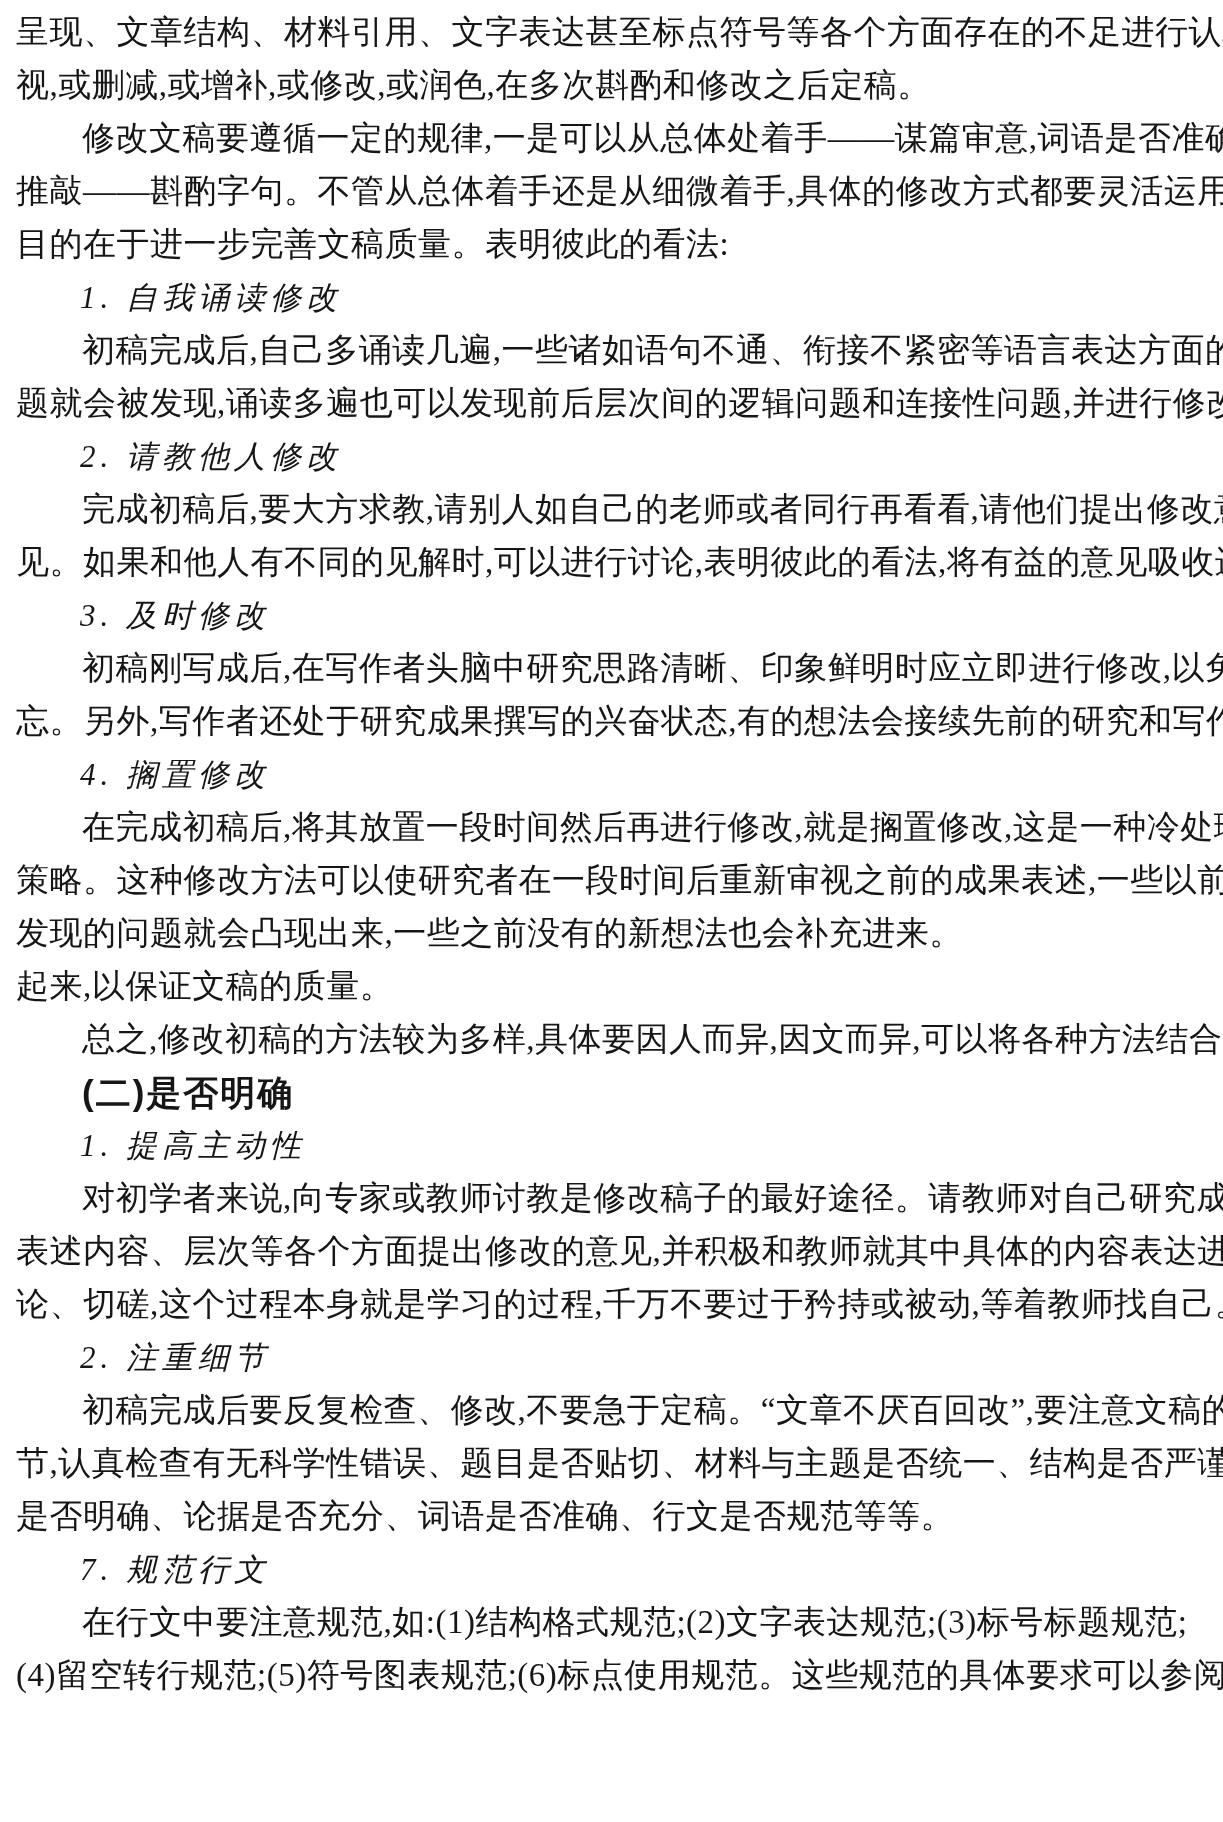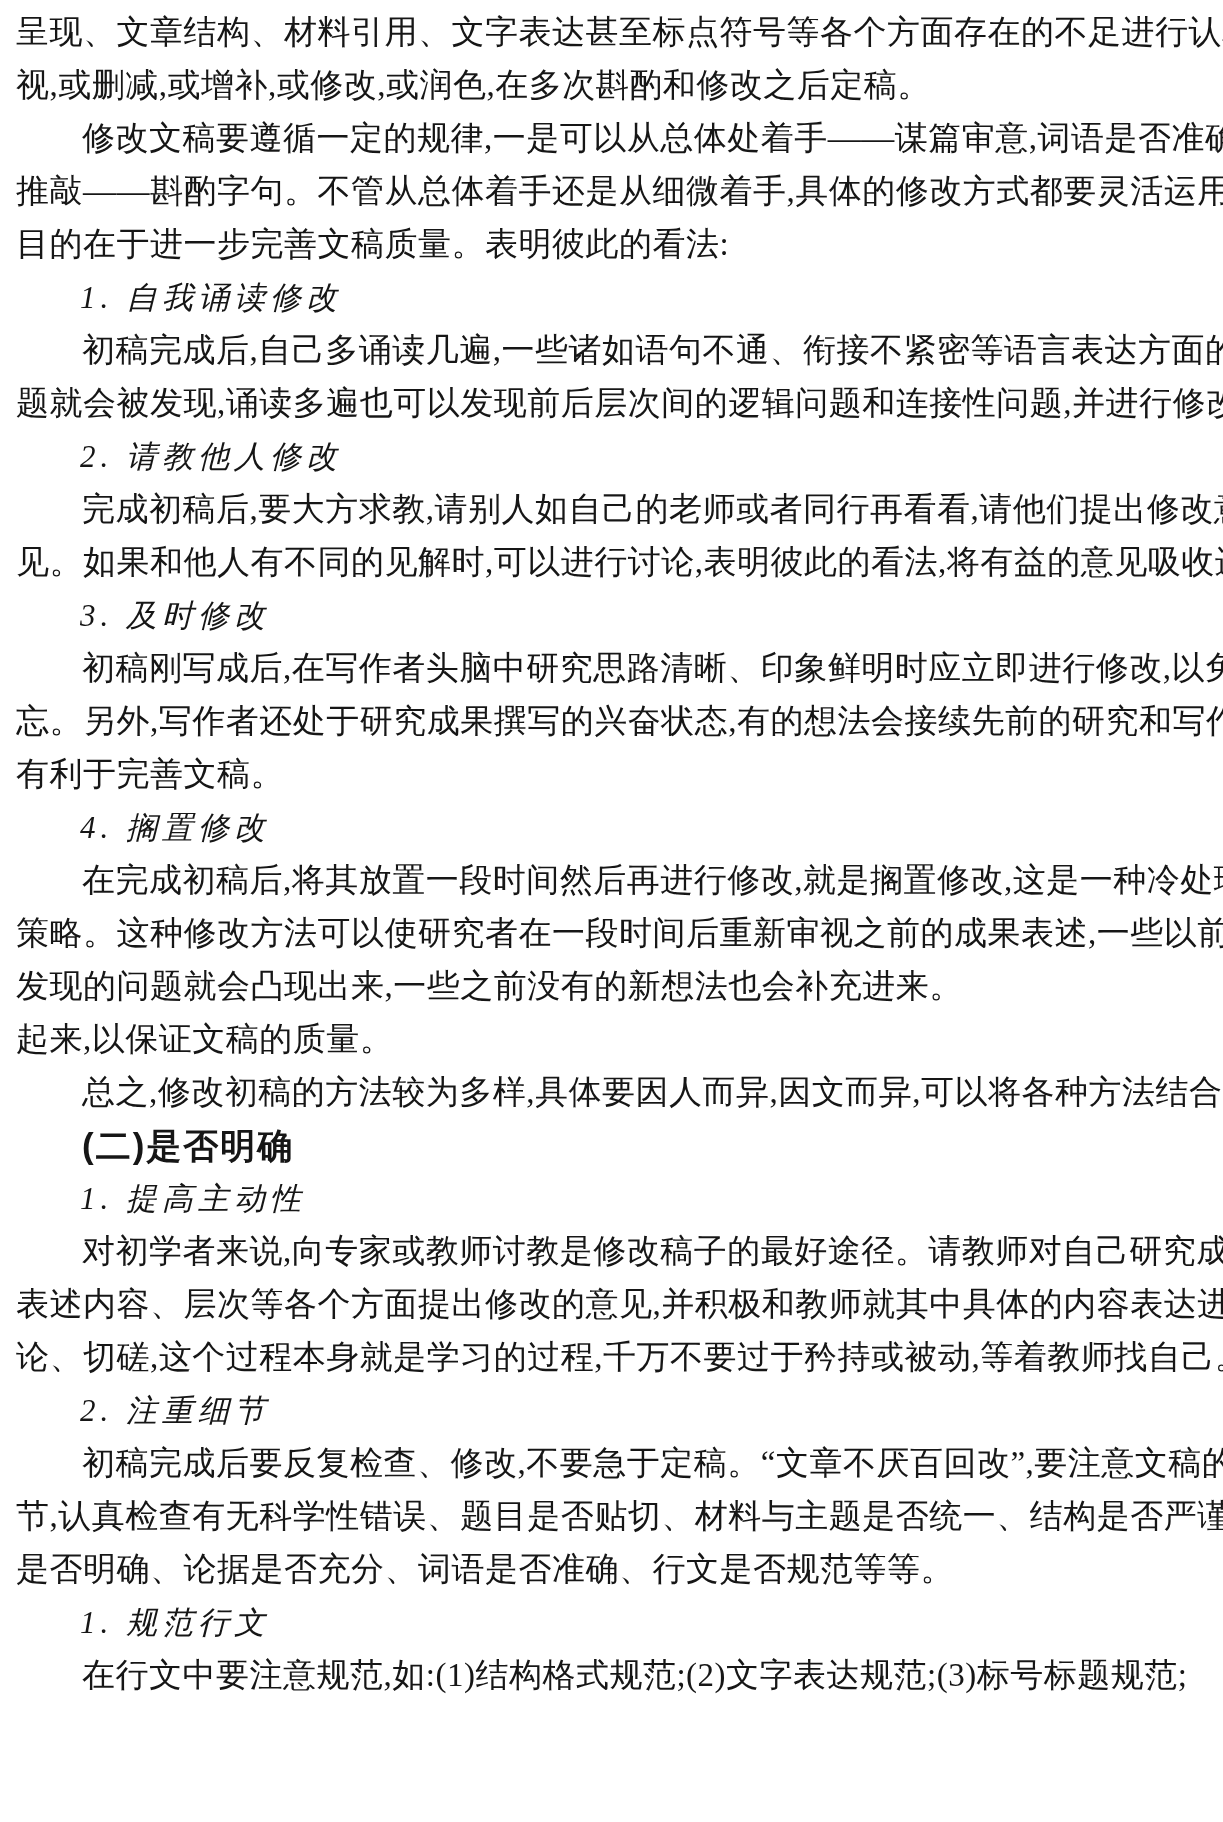--- a/index.html
+++ b/index.html
@@ -53,31 +53,31 @@
   <div class="line">目的在于进一步完善文稿质量。表明彼此的看法:</div>
   <div class="line sub">1. 自我诵读修改</div>
   <div class="line indent">初稿完成后,自己多诵读几遍,一些诸如语句不通、衔接不紧密等语言表达方面的问</div>
   <div class="line">题就会被发现,诵读多遍也可以发现前后层次间的逻辑问题和连接性问题,并进行修改。</div>
   <div class="line sub">2. 请教他人修改</div>
   <div class="line indent">完成初稿后,要大方求教,请别人如自己的老师或者同行再看看,请他们提出修改意</div>
   <div class="line">见。如果和他人有不同的见解时,可以进行讨论,表明彼此的看法,将有益的意见吸收进来。</div>
   <div class="line sub">3. 及时修改</div>
   <div class="line indent">初稿刚写成后,在写作者头脑中研究思路清晰、印象鲜明时应立即进行修改,以免遗</div>
   <div class="line">忘。另外,写作者还处于研究成果撰写的兴奋状态,有的想法会接续先前的研究和写作,</div>
-  <div class="line">有利于完善文稿。</div>
   <div class="line sub">4. 搁置修改</div>
   <div class="line indent">在完成初稿后,将其放置一段时间然后再进行修改,就是搁置修改,这是一种冷处理</div>
   <div class="line">策略。这种修改方法可以使研究者在一段时间后重新审视之前的成果表述,一些以前没</div>
   <div class="line">发现的问题就会凸现出来,一些之前没有的新想法也会补充进来。</div>
   <div class="line">起来,以保证文稿的质量。</div>
   <div class="line indent">总之,修改初稿的方法较为多样,具体要因人而异,因文而异,可以将各种方法结合</div>
   <div class="line heading">(二)是否明确</div>
   <div class="line sub">1. 提高主动性</div>
   <div class="line indent">对初学者来说,向专家或教师讨教是修改稿子的最好途径。请教师对自己研究成果的</div>
   <div class="line">表述内容、层次等各个方面提出修改的意见,并积极和教师就其中具体的内容表达进行讨</div>
   <div class="line">论、切磋,这个过程本身就是学习的过程,千万不要过于矜持或被动,等着教师找自己。</div>
   <div class="line sub">2. 注重细节</div>
   <div class="line indent">初稿完成后要反复检查、修改,不要急于定稿。“文章不厌百回改”,要注意文稿的细</div>
   <div class="line">节,认真检查有无科学性错误、题目是否贴切、材料与主题是否统一、结构是否严谨、论点</div>
   <div class="line">是否明确、论据是否充分、词语是否准确、行文是否规范等等。</div>
-  <div class="line sub">1. 规范行文</div>
+  <div class="line sub">7. 规范行文</div>
   <div class="line indent">在行文中要注意规范,如:(1)结构格式规范;(2)文字表达规范;(3)标号标题规范;</div>
+  <div class="line">(4)留空转行规范;(5)符号图表规范;(6)标点使用规范。这些规范的具体要求可以参阅</div>
 </div>
 
 </body></html>

